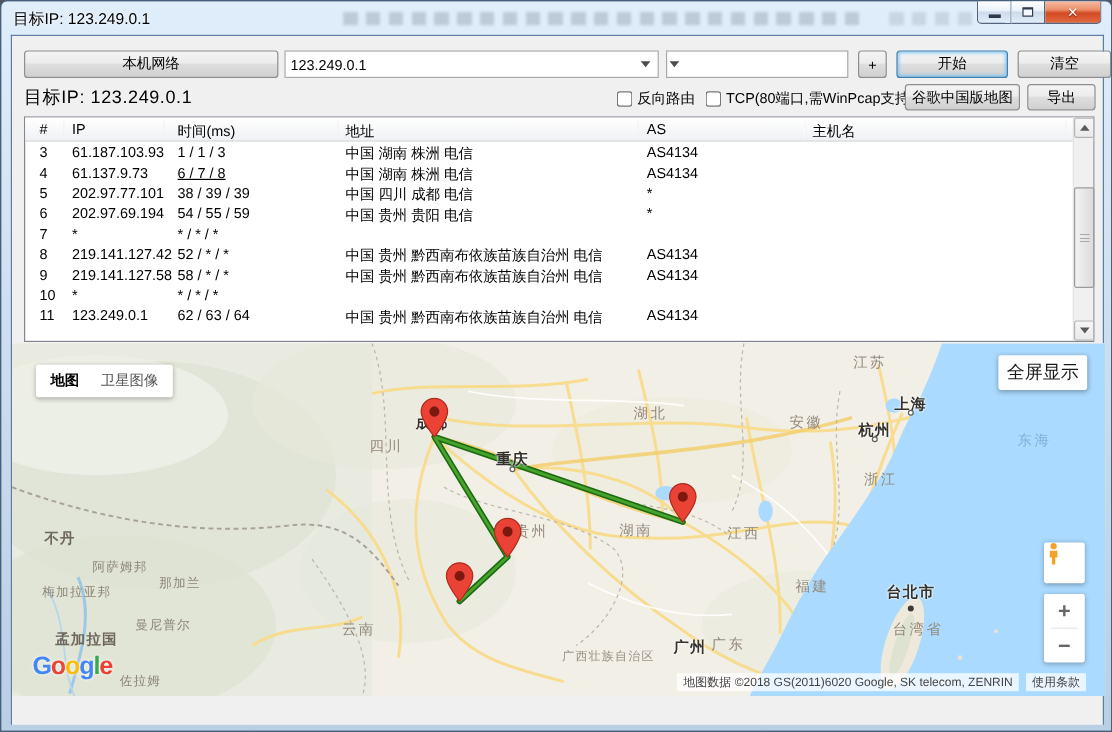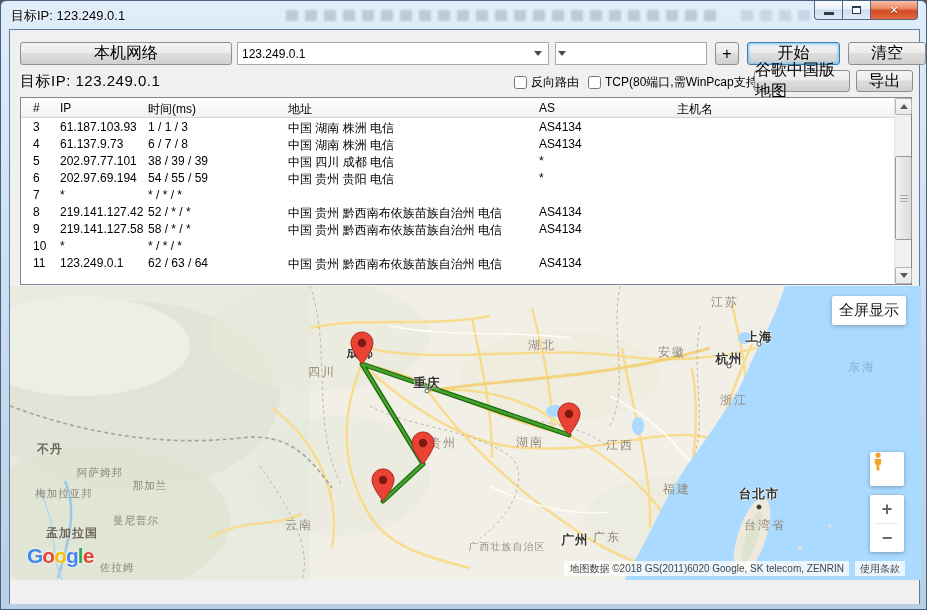--- a/index.html
+++ b/index.html
@@ -11,21 +11,21 @@
   .caption-btns{position:absolute;top:0;right:8px;height:20px;display:flex;}
   .cap-btn{height:19px;border:1px solid #54657c;border-top:none;background:linear-gradient(#ffffff,#e9f1fa 45%,#ccdaeb 50%,#e2edf9);display:flex;align-items:center;justify-content:center;position:relative;}
   .cap-min{width:29px;border-radius:0 0 0 4px;}
   .cap-max{width:28px;border-left:none;}
   .cap-close{width:47px;border-left:none;border-radius:0 0 4px 0;background:linear-gradient(#f7bca6,#ec8d67 40%,#d24a24 55%,#e2693f);}
   .glyph-min{width:10px;height:3px;background:#2e3a49;margin-top:6px;}
   .glyph-max{width:9px;height:8px;border:1px solid #2e3a49;border-top:2px solid #2e3a49;background:#f4f9ff;}
   .glyph-close{color:#fff;font-size:11px;font-weight:bold;text-shadow:0 1px 1px #7c1c05;}
   .client{position:absolute;left:8px;top:28px;width:911px;height:575px;background:#f0f0f0;border:1px solid #5d7ea3;border-bottom:none;}
   
-  .btn{position:absolute;height:23px;border:1px solid #8e8e8e;border-radius:3px;background:linear-gradient(#f4f4f4,#ececec 45%,#dedede 50%,#d0d0d0);font-size:16px;color:#000;display:flex;align-items:center;justify-content:center;cursor:default;}
+  .btn{position:absolute;height:23px;border:1px solid #8e8e8e;border-radius:3px;background:linear-gradient(#f4f4f4,#ececec 45%,#dedede 50%,#d0d0d0);font-size:12px;color:#000;display:flex;align-items:center;justify-content:center;cursor:default;}
   .btn-start{border:1px solid #3c7fb1;box-shadow:inset 0 0 3px 1px #74c3f4;}
   .combo{position:absolute;height:23px;background:#fff;border:1px solid #a9a9a9;display:flex;align-items:center;}
   .combo input{border:none;outline:none;flex:1;font-size:12px;padding:0 4px;height:100%;font-family:"Liberation Sans",sans-serif;background:transparent;}
   .combo .sel-text{flex:1;font-size:12px;padding:0 4px;}
   .arrow-dn{width:0;height:0;border-left:4px solid transparent;border-right:4px solid transparent;border-top:5px solid #4c4c4c;margin:0 6px 0 2px;}
   .target-label{position:absolute;left:10px;top:42px;font-size:15px;color:#000;letter-spacing:.5px;}
   .chk{position:absolute;top:44px;display:flex;align-items:center;font-size:12px;color:#000;}
   .chk input{width:13px;height:13px;margin:0 4px 0 0;}
   
   .lv{position:absolute;left:10px;top:67px;width:892px;height:188px;background:#fff;border:1px solid #828790;}
@@ -149,21 +149,21 @@
             <span class="lv-cell" style="left: 12px;">3</span>
             <span class="lv-cell" style="left: 39px;">61.187.103.93</span>
             <span class="lv-cell" style="left: 127px;">1 / 1 / 3</span>
             <span class="lv-cell" style="left: 267px;">中国 湖南 株洲 电信</span>
             <span class="lv-cell" style="left: 518px;">AS4134</span>
             <span class="lv-cell" style="left: 656px;"></span>
           </div>
           <div class="lv-row" style="top: 17px;">
             <span class="lv-cell" style="left: 12px;">4</span>
             <span class="lv-cell" style="left: 39px;">61.137.9.73</span>
-            <span class="lv-cell" style="left: 127px;">6 / 7 / 8</span>
+            <span class="lv-cell" style="left: 127px; text-decoration: underline;">6 / 7 / 8</span>
             <span class="lv-cell" style="left: 267px;">中国 湖南 株洲 电信</span>
             <span class="lv-cell" style="left: 518px;">AS4134</span>
             <span class="lv-cell" style="left: 656px;"></span>
           </div>
           <div class="lv-row" style="top: 34px;">
             <span class="lv-cell" style="left: 12px;">5</span>
             <span class="lv-cell" style="left: 39px;">202.97.77.101</span>
             <span class="lv-cell" style="left: 127px;">38 / 39 / 39</span>
             <span class="lv-cell" style="left: 267px;">中国 四川 成都 电信</span>
             <span class="lv-cell" style="left: 518px;">*</span>
@@ -355,20 +355,24 @@
             </svg>
           </div>
           <div class="marker" style="left: 373px; top: 215px;">
             <svg width="24" height="34" viewBox="0 0 24 34">
               <path d="M12,1 C5.9,1 1,5.9 1,12 c0,7.5 11,21 11,21 s11,-13.5 11,-21 C23,5.9 18.1,1 12,1 Z" fill="#ea4335" stroke="#b02a1d" stroke-width="1"></path>
               <circle cx="12" cy="12" r="4.2" fill="#7c1810"></circle>
             </svg>
           </div>
         </div>
 
+      <div class="maptype">
+        <span class="mt-on">地图</span>
+        <span class="mt-off">卫星图像</span>
+      </div>
       <div class="fullscreen">
         <span>全屏显示</span>
       </div>
       <div class="pegman">
         <svg width="16" height="20" viewBox="0 0 16 20">
           <circle cx="8" cy="3.2" r="2.6" fill="#f0a32a"></circle>
           <path d="M4.8,7 L11.2,7 L11.2,12.5 L9.4,12.5 L9.4,18.5 L6.6,18.5 L6.6,12.5 L4.8,12.5 Z" fill="#f0a32a"></path>
         </svg>
       </div>
       <div class="zoomctl">

